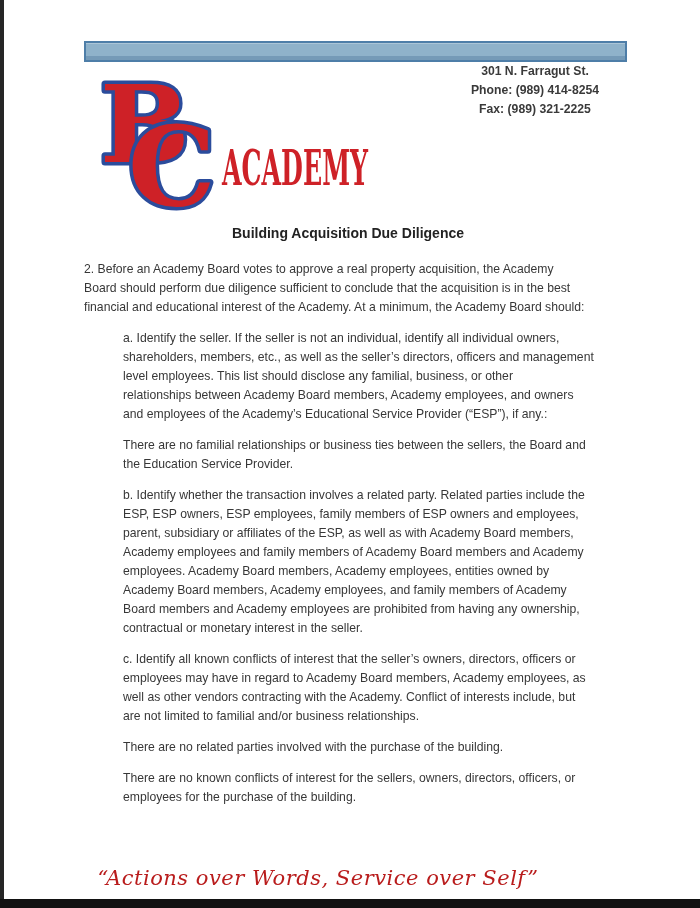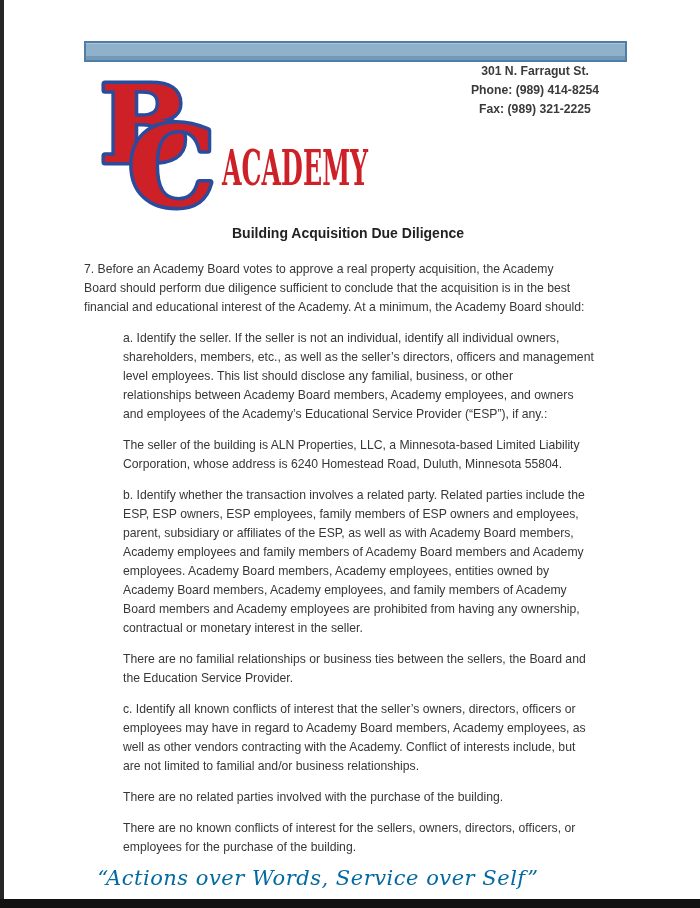--- a/index.html
+++ b/index.html
@@ -51,21 +51,21 @@
     margin:0 0 12px 0;
     white-space:pre-line;
   }
   .para.indent{margin-left:39px;width:489px;}
   
   .footer-quote{
     position:absolute;left:0;top:866px;width:636px;
     text-align:center;
     font-family:"DejaVu Serif", serif;
     font-style:italic;
-    font-size:21px;color:#0369a1;
+    font-size:21px;color:#b91c1c;
     letter-spacing:0.5px;
   }
 </style>
 </head>
 <body>
 
 <div class="page">
 
   <div class="edge-left"></div>
 
@@ -79,44 +79,42 @@
 
   <svg class="logo-svg" width="300" height="140" viewBox="0 0 300 140">
     <text x="6" y="90" font-family="'DejaVu Serif', serif" font-weight="bold" font-size="106" stroke-width="7" paint-order="stroke" stroke-linejoin="round" fill="#CE2127" stroke="#2B4C9C">B</text>
     <text x="34" y="133" font-family="'DejaVu Serif', serif" font-weight="bold" font-size="110" stroke-width="7" paint-order="stroke" stroke-linejoin="round" fill="#CE2127" stroke="#2B4C9C">C</text>
     <text x="128" y="113" font-family="'DejaVu Serif', serif" font-weight="bold" font-size="48" textLength="146" lengthAdjust="spacingAndGlyphs" fill="#CE2127">ACADEMY</text>
   </svg>
 
   <div class="doc-body">
     <div class="doc-title">Building Acquisition Due Diligence</div>
 
-    <p class="para">7. Before an Academy Board votes to approve a real property acquisition, the Academy
+    <p class="para">2. Before an Academy Board votes to approve a real property acquisition, the Academy
 Board should perform due diligence sufficient to conclude that the acquisition is in the best
 financial and educational interest of the Academy. At a minimum, the Academy Board should:</p>
 
     <p class="para indent">a. Identify the seller. If the seller is not an individual, identify all individual owners,
 shareholders, members, etc., as well as the seller’s directors, officers and management
 level employees. This list should disclose any familial, business, or other
 relationships between Academy Board members, Academy employees, and owners
 and employees of the Academy’s Educational Service Provider (“ESP”), if any.:</p>
 
-    <p class="para indent">The seller of the building is ALN Properties, LLC, a Minnesota-based Limited Liability
-Corporation, whose address is 6240 Homestead Road, Duluth, Minnesota 55804.</p>
+
+    <p class="para indent">There are no familial relationships or business ties between the sellers, the Board and
+the Education Service Provider.</p>
 
     <p class="para indent">b. Identify whether the transaction involves a related party. Related parties include the
 ESP, ESP owners, ESP employees, family members of ESP owners and employees,
 parent, subsidiary or affiliates of the ESP, as well as with Academy Board members,
 Academy employees and family members of Academy Board members and Academy
 employees. Academy Board members, Academy employees, entities owned by
 Academy Board members, Academy employees, and family members of Academy
 Board members and Academy employees are prohibited from having any ownership,
 contractual or monetary interest in the seller.</p>
-
-    <p class="para indent">There are no familial relationships or business ties between the sellers, the Board and
-the Education Service Provider.</p>
 
     <p class="para indent">c. Identify all known conflicts of interest that the seller’s owners, directors, officers or
 employees may have in regard to Academy Board members, Academy employees, as
 well as other vendors contracting with the Academy. Conflict of interests include, but
 are not limited to familial and/or business relationships.</p>
 
     <p class="para indent">There are no related parties involved with the purchase of the building.</p>
 
     <p class="para indent">There are no known conflicts of interest for the sellers, owners, directors, officers, or
 employees for the purchase of the building.</p>

